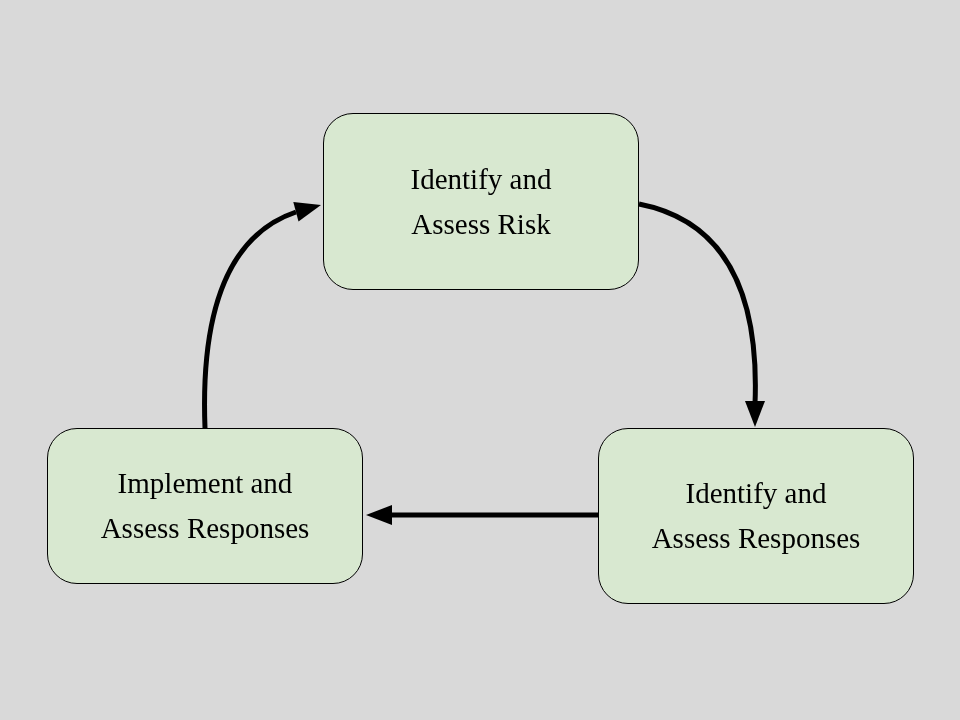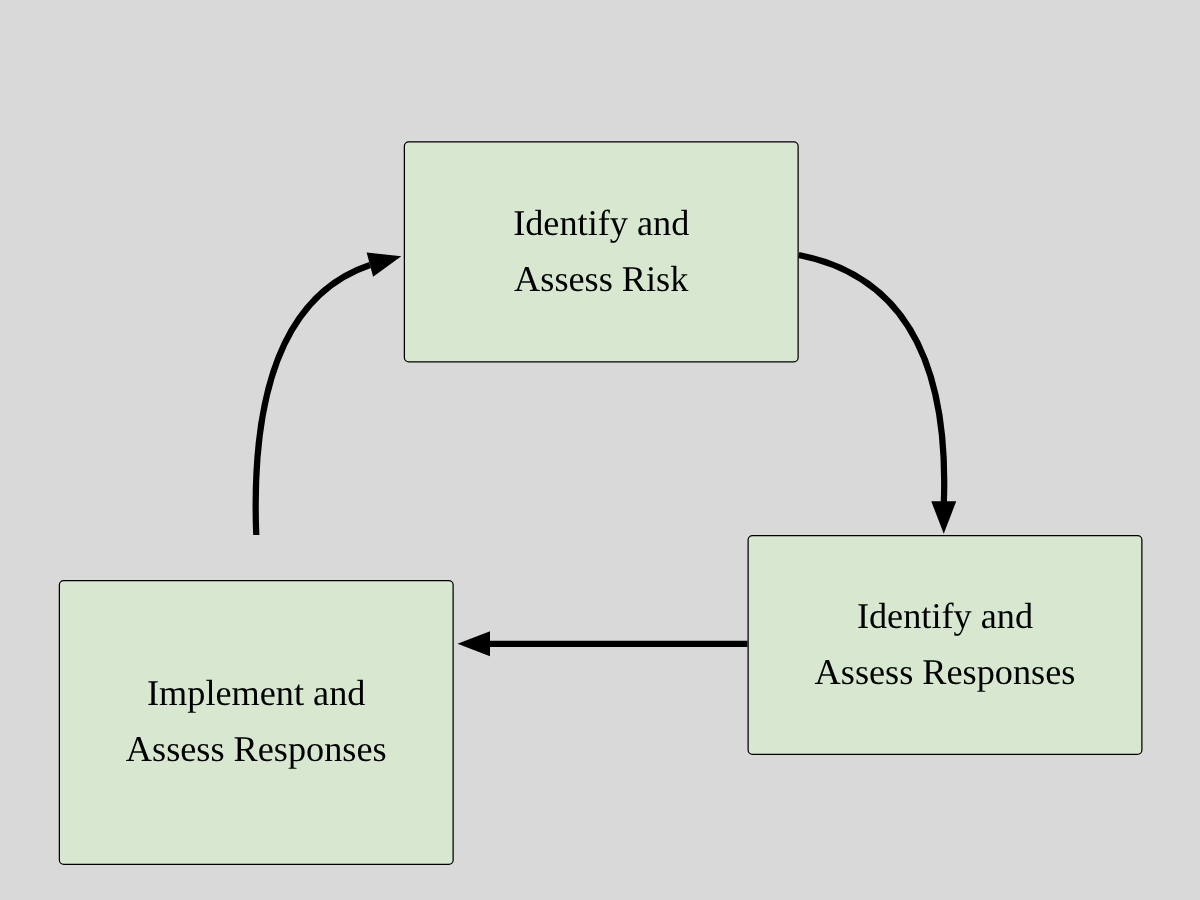--- a/index.html
+++ b/index.html
@@ -13,21 +13,21 @@
     height: 720px;
     background: #d9d9d9;
     overflow: hidden;
     font-family: "Liberation Serif", "DejaVu Serif", serif;
   }
   .node {
     position: absolute;
     box-sizing: border-box;
     background: #d8e8d0;
     border: 1.5px solid #000000;
-    border-radius: 4px;
+    border-radius: 30px;
     display: flex;
     align-items: center;
     justify-content: center;
     text-align: center;
     font-family: Liberation Serif, serif;
   }
   .node-label {
     white-space: pre-line;
     font-size: 29px;
     line-height: 1.55;
@@ -36,22 +36,21 @@
   .node-top {
     left: 323px;
     top: 113px;
     width: 316px;
     height: 177px;
   }
   .node-bottom-left {
     left: 47px;
     top: 428px;
     width: 316px;
-    height: 228px;
-    margin-top: 36px;
+    height: 156px;
   }
   .node-bottom-right {
     left: 598px;
     top: 428px;
     width: 316px;
     height: 176px;
   }
   .edges-layer {
     position: absolute;
     left: 0;

